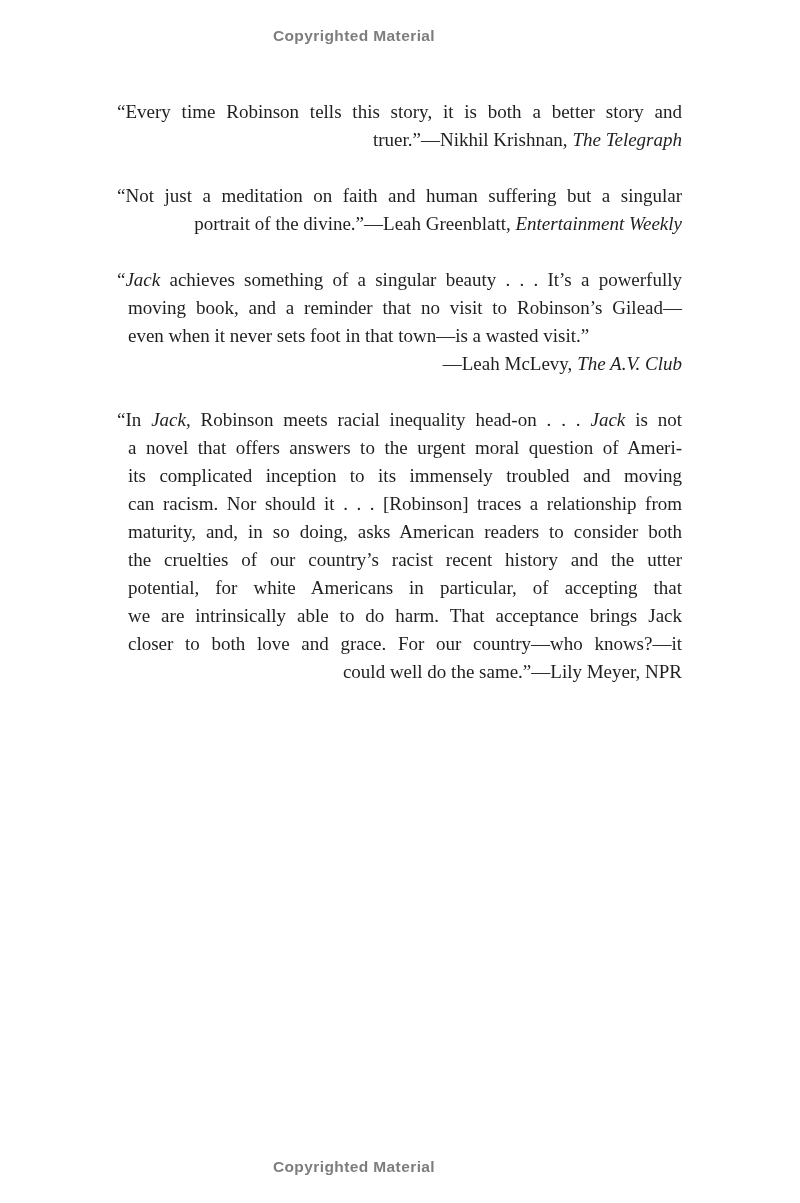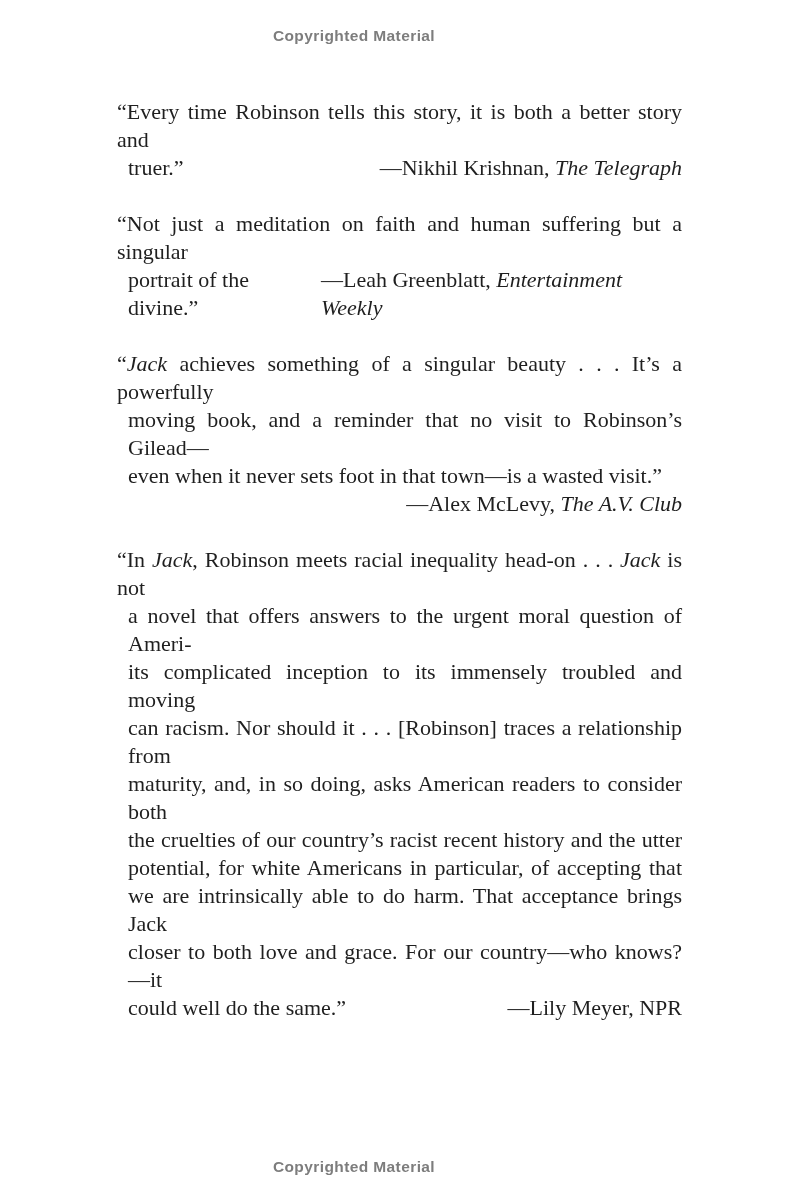--- a/index.html
+++ b/index.html
@@ -35,40 +35,40 @@
     left: 117px;
     top: 98px;
     width: 565px;
   }
   .quote {
     margin: 0 0 28px 0;
     padding: 0;
   }
   .quote:last-child { margin-bottom: 0; }
   .line {
-    font-size: 22px;
+    font-size: 19px;
     line-height: 28px;
     padding-left: 11px;
   }
   .line.first { padding-left: 0; }
   .line.justify {
     text-align: justify;
     text-align-last: justify;
   }
   .line.left {
     text-align: right;
     text-align-last: left;
   }
   .line.right {
     text-align: right;
     text-align-last: right;
   }
   .line.split {
     display: flex;
-    justify-content: space-between;
+    justify-content: flex-end;
     text-align: left;
     font-family: Liberation Serif, serif;
   }
   .line i { font-style: italic; }
 </style>
 </head>
 <body>
 
 <div class="page">
   <div class="notice top">Copyrighted Material</div>
@@ -85,21 +85,21 @@
         <div class="line justify first"><span>“Not just a meditation on faith and human suffering but a singular</span></div>
         <div class="line split">
           <span><span>portrait of the divine.”</span></span>
           <span><span>—Leah Greenblatt, </span><i>Entertainment Weekly</i></span>
         </div>
       </blockquote>
       <blockquote class="quote">
         <div class="line justify first"><span>“</span><i>Jack</i><span> achieves something of a singular beauty . . . It’s a powerfully</span></div>
         <div class="line justify"><span>moving book, and a reminder that no visit to Robinson’s Gilead—</span></div>
         <div class="line left"><span>even when it never sets foot in that town—is a wasted visit.”</span></div>
-        <div class="line right"><span>—Alex McLevy, </span><i>The A.V. Club</i></div>
+        <div class="line right"><span>—Leah McLevy, </span><i>The A.V. Club</i></div>
       </blockquote>
       <blockquote class="quote">
         <div class="line justify first"><span>“In </span><i>Jack</i><span>, Robinson meets racial inequality head-on . . . </span><i>Jack</i><span> is not</span></div>
         <div class="line justify"><span>a novel that offers answers to the urgent moral question of Ameri-</span></div>
         <div class="line justify"><span>its complicated inception to its immensely troubled and moving</span></div>
         <div class="line justify"><span>can racism. Nor should it . . . [Robinson] traces a relationship from</span></div>
         <div class="line justify"><span>maturity, and, in so doing, asks American readers to consider both</span></div>
         <div class="line justify"><span>the cruelties of our country’s racist recent history and the utter</span></div>
         <div class="line justify"><span>potential, for white Americans in particular, of accepting that</span></div>
         <div class="line justify"><span>we are intrinsically able to do harm. That acceptance brings Jack</span></div>

